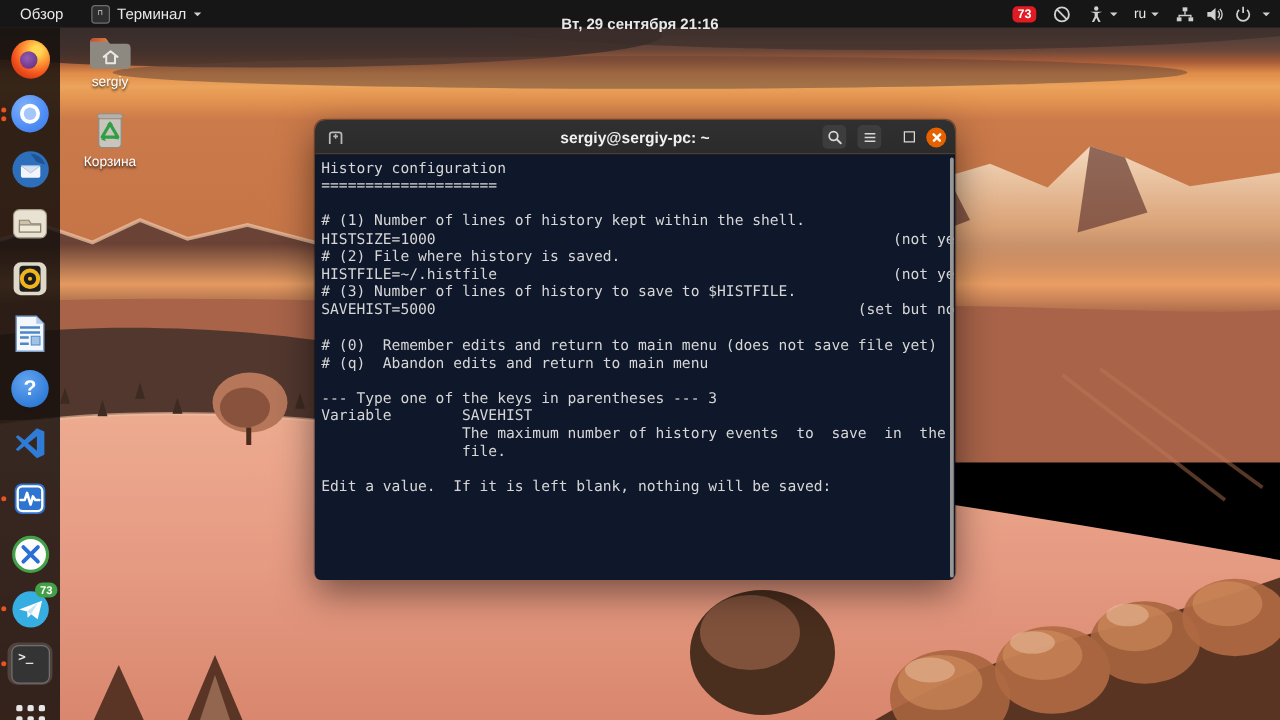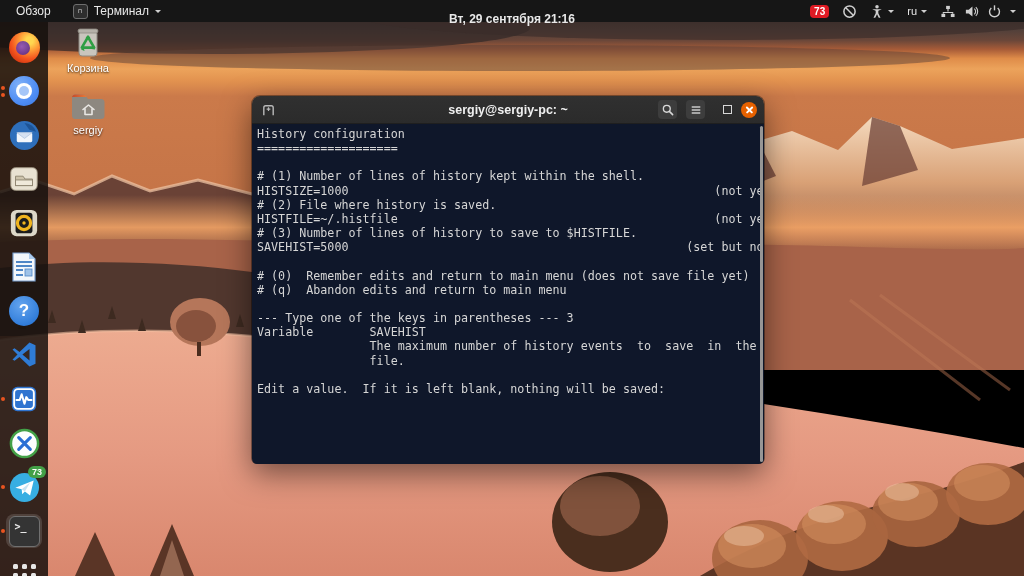--- a/index.html
+++ b/index.html
@@ -335,43 +335,43 @@
           <span></span>
           <span></span>
           <span></span>
           <span></span>
       </span>
     </div>
   </div>
 
   <div class="desk-icons">
     <div class="desk-icon">
-      <svg width="36" height="36" viewBox="0 0 36 36">
-        <rect x="9" y="7" width="18" height="25" rx="3" fill="#c9c5bd" stroke="#8f8b83" stroke-width="1"></rect>
-        <rect x="8" y="5" width="20" height="4" rx="2" fill="#b5b1a9" stroke="#8f8b83" stroke-width=".8"></rect>
-        <path d="M18 13 l6.2 10.6 h-12.4 Z" fill="none" stroke="#2f9e44" stroke-width="2.6" stroke-linejoin="round"></path>
-        <path d="M18 11 l2.4 3 h-4.8 Z" fill="#2f9e44"></path>
-        <path d="M11 25.5 l3.6 1.4 -1.2 -3.6 Z" fill="#2f9e44"></path>
-        <path d="M25 25.5 l-1.2 -3.6 -2.4 3 Z" fill="#2f9e44"></path>
-      </svg>
-      <span class="lbl">Корзина</span>
-    </div>
-    <div class="desk-icon">
       <svg width="42" height="34" viewBox="0 0 42 34">
         <defs>
           <linearGradient id="ftop" x1="0" y1="0" x2="1" y2="0">
             <stop offset="0" stop-color="#c74a2b"></stop>
               <stop offset="1" stop-color="#e87a38"></stop>
           </linearGradient>
         </defs>
         <path d="M5 10 q0-3.5 3.5-3.5 h9 l3.5 4.5 h13 q3.5 0 3.5 3.5 v13 q0 3.5-3.5 3.5 h-25.5 q-3.5 0-3.5-3.5 Z" fill="#8d8880"></path>
         <path d="M5 10 q0-3.5 3.5-3.5 h9 l2 2.6 h-14.5 Z" fill="url(#ftop)"></path>
         <path d="M16 21.5 l5.5-4.5 5.5 4.5 M18 20.5 v6 h7 v-6" fill="none" stroke="#e9e7e3" stroke-width="1.6" stroke-linecap="round" stroke-linejoin="round"></path>
       </svg>
       <span class="lbl">sergiy</span>
+    </div>
+    <div class="desk-icon">
+      <svg width="36" height="36" viewBox="0 0 36 36">
+        <rect x="9" y="7" width="18" height="25" rx="3" fill="#c9c5bd" stroke="#8f8b83" stroke-width="1"></rect>
+        <rect x="8" y="5" width="20" height="4" rx="2" fill="#b5b1a9" stroke="#8f8b83" stroke-width=".8"></rect>
+        <path d="M18 13 l6.2 10.6 h-12.4 Z" fill="none" stroke="#2f9e44" stroke-width="2.6" stroke-linejoin="round"></path>
+        <path d="M18 11 l2.4 3 h-4.8 Z" fill="#2f9e44"></path>
+        <path d="M11 25.5 l3.6 1.4 -1.2 -3.6 Z" fill="#2f9e44"></path>
+        <path d="M25 25.5 l-1.2 -3.6 -2.4 3 Z" fill="#2f9e44"></path>
+      </svg>
+      <span class="lbl">Корзина</span>
     </div>
   </div>
 
   <div class="term">
     <div class="term-header">
       <div class="newtab-btn">
         <svg width="15" height="15" viewBox="0 0 16 16">
           <path d="M3 13 V5 q0-2 2-2 h6 q2 0 2 2 v8" fill="none" stroke="#b9b9b9" stroke-width="1.5"></path>
           <path d="M8 4.5 v4 M6 6.5 h4" stroke="#b9b9b9" stroke-width="1.3"></path>
         </svg>

